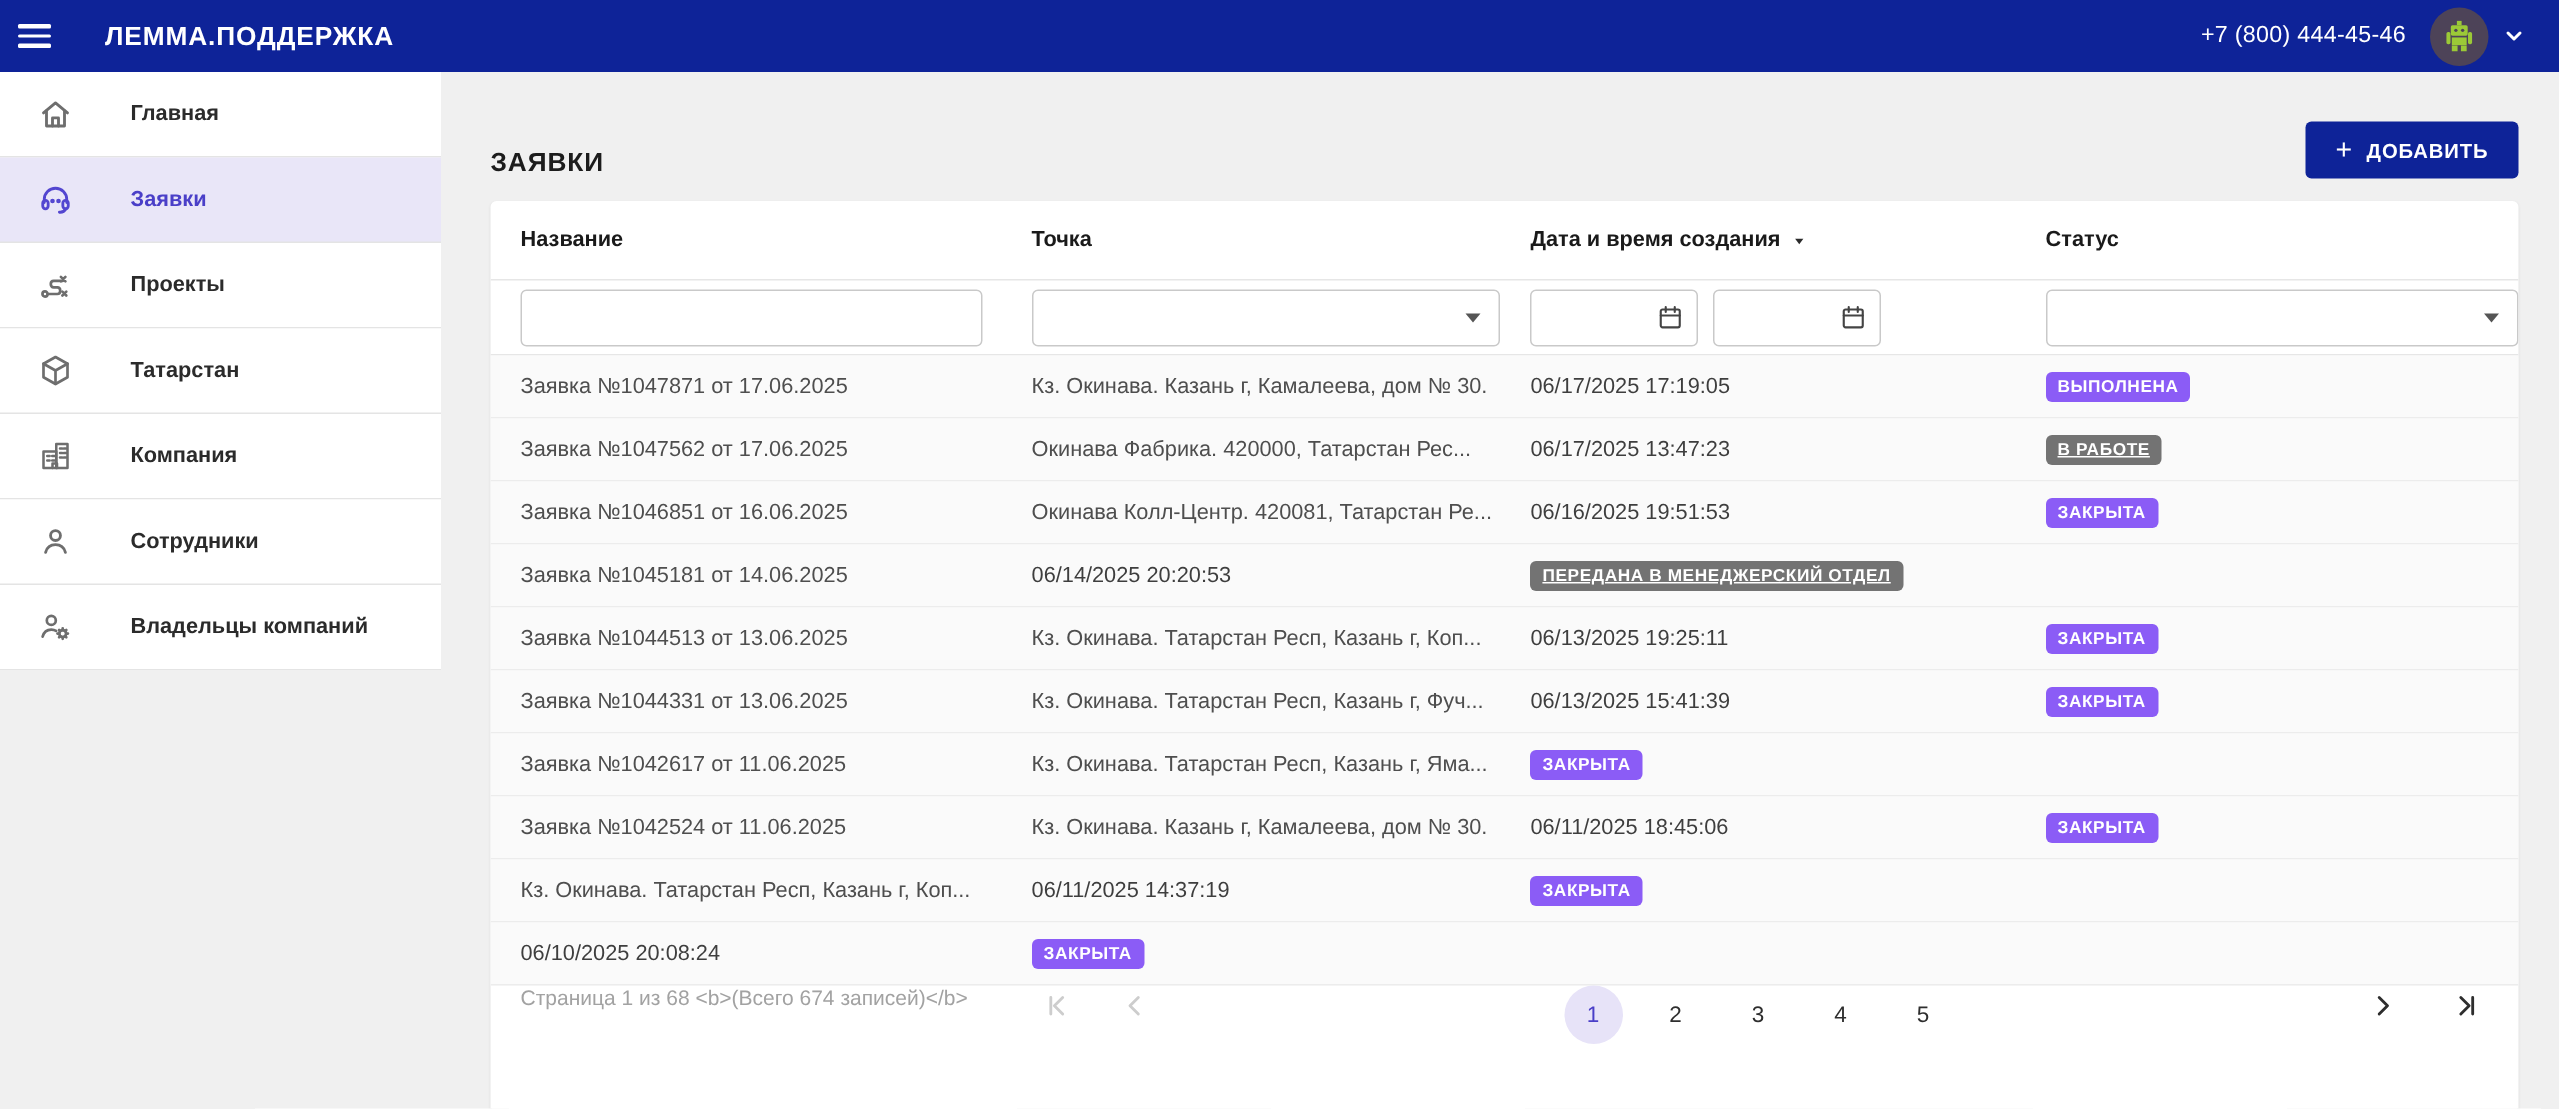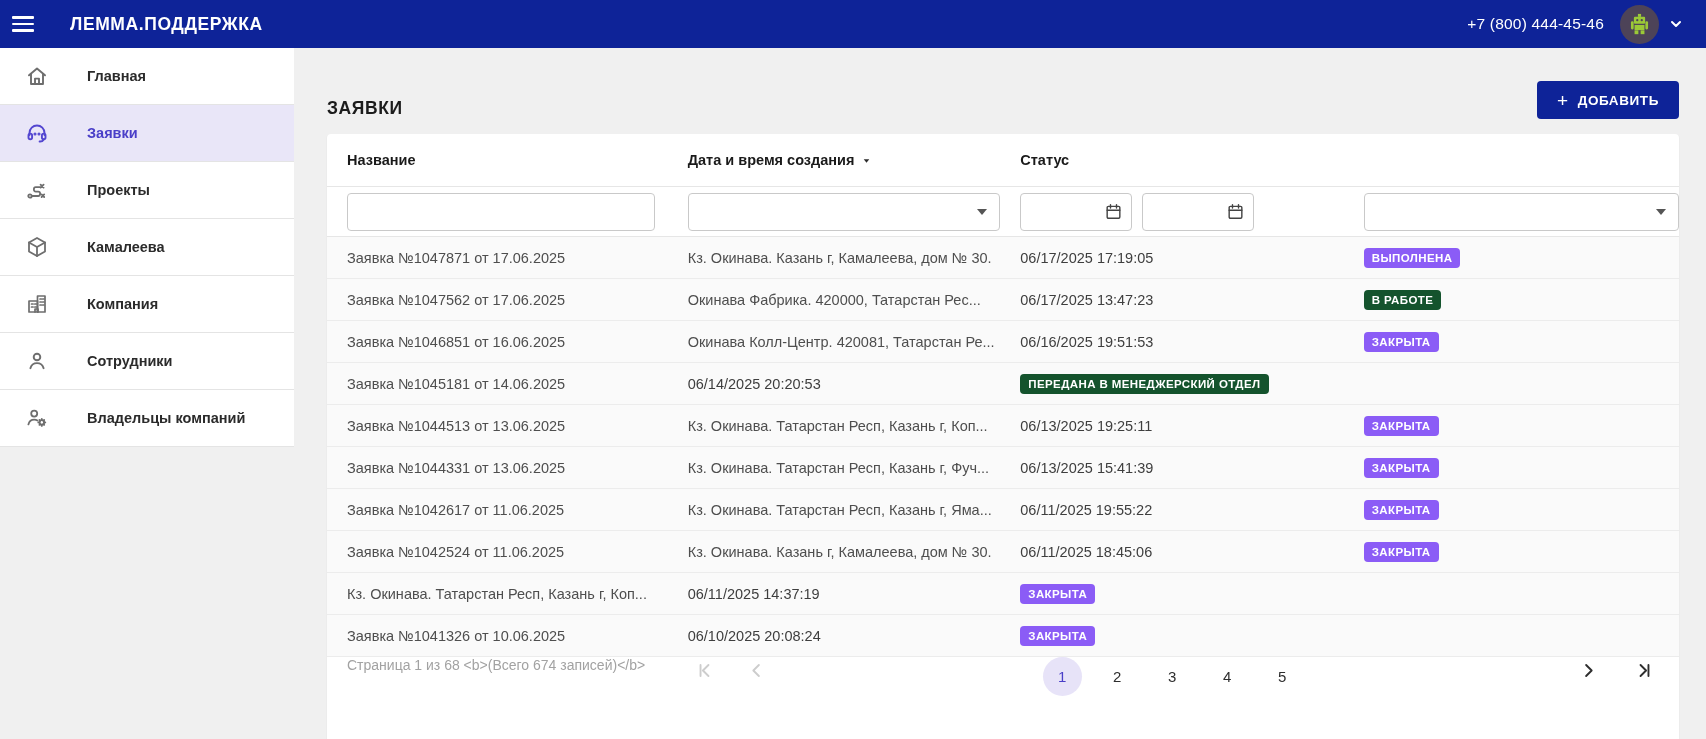--- a/index.html
+++ b/index.html
@@ -52,21 +52,21 @@
   .f-select.status { width:322px; }
   .caret-down { width:0; height:0; border-left:5px solid transparent; border-right:5px solid transparent; border-top:6px solid #555; }
   .f-date { width:112px; display:flex; align-items:center; justify-content:flex-end; padding-right:8px; cursor:pointer; }
   .cal-icon svg { width:19px; height:19px; display:block; color:#444; }
 
   .row { height:42px; background:#fafafa; border-bottom:1px solid #ececec; cursor:pointer; }
   .cell { font-size:14.5px; color:#4e4e4e; padding-left:20px; white-space:nowrap; overflow:hidden; }
   .cell.date { color:#3e3e3e; }
   .badge { display:inline-block; color:#fff; font-size:11.5px; font-weight:bold; letter-spacing:.4px; padding:4px 8px; border-radius:4px; white-space:nowrap; }
   .badge--green { background:#8b5cf6; }
-  .badge--navy  { background:#14532d; }
+  .badge--navy  { background:#737373;text-decoration:underline; }
 
   
   .tfoot { height:64px; display:flex; align-items:flex-start; padding:0 22px 0 20px; }
   .page-summary { font-size:14px; color:#a2a2a2; }
   .pg-icon { width:26px; height:26px; display:flex; align-items:center; justify-content:center; cursor:pointer; }
   .pg-icon svg { width:19px; height:19px; display:block; }
   .pg-icon.disabled { color:#cdcdcd; cursor:default; }
   .pg-icon.enabled { color:#2e2e2e; }
   .pg-first { margin-left:46px; } .pg-prev { margin-left:26px; }
   .pages { display:flex; align-items:center; gap:16px; margin:0 auto; }
@@ -150,21 +150,21 @@
       <span class="s-label">Проекты</span>
     </div>
 
     <div class="side-item">
       <span class="s-icon">
             <svg viewBox="0 0 24 24" fill="none" stroke="currentColor" stroke-width="1.8" stroke-linecap="round" stroke-linejoin="round">
               <path d="M12 3l8 4.5v9L12 21l-8-4.5v-9z"></path>
               <path d="M4 7.5l8 4.5 8-4.5M12 12v9"></path>
             </svg>
           </span>
-      <span class="s-label">Камалеева</span>
+      <span class="s-label">Татарстан</span>
     </div>
 
     <div class="side-item">
       <span class="s-icon">
             <svg viewBox="0 0 24 24" fill="none" stroke="currentColor" stroke-width="1.7" stroke-linejoin="round">
               <rect x="4" y="9" width="8.5" height="11"></rect>
               <rect x="12.5" y="4" width="7.5" height="16"></rect>
               <path d="M6.5 12h1.6M9.8 12h1.6M6.5 15h1.6M9.8 15h1.6M15 7h1.4M17.6 7h1.4M15 10h1.4M17.6 10h1.4M15 13h1.4M17.6 13h1.4M10 20v-3h3v3" stroke-linecap="round"></path>
             </svg>
           </span>
@@ -202,20 +202,23 @@
         <span class="plus">+</span>
         <span>ДОБАВИТЬ</span>
       </button>
     </div>
 
     <section class="card">
 
       <div class="tgrid thead">
         <div class="th">
             <span>Название</span>
+          </div>
+        <div class="th">
+            <span>Точка</span>
           </div>
         <div class="th">
           <span>Дата и время создания</span>
           <span class="sort-caret">
             <svg viewBox="0 0 24 24" fill="#2b2b2b">
                 <path d="M12 17l-6-8h12z"></path>
               </svg>
           </span>
         </div>
         <div class="th">
@@ -295,39 +298,37 @@
         <div class="tgrid row">
           <div class="cell name">Заявка №1044331 от 13.06.2025</div>
           <div class="cell point">Кз. Окинава. Татарстан Респ, Казань г, Фуч...</div>
           <div class="cell date">06/13/2025 15:41:39</div>
           <div class="cell"><span class="badge badge--green">ЗАКРЫТА</span></div>
         </div>
 
         <div class="tgrid row">
           <div class="cell name">Заявка №1042617 от 11.06.2025</div>
           <div class="cell point">Кз. Окинава. Татарстан Респ, Казань г, Яма...</div>
-          <div class="cell date">06/11/2025 19:55:22</div>
           <div class="cell"><span class="badge badge--green">ЗАКРЫТА</span></div>
         </div>
 
         <div class="tgrid row">
           <div class="cell name">Заявка №1042524 от 11.06.2025</div>
           <div class="cell point">Кз. Окинава. Казань г, Камалеева, дом № 30.</div>
           <div class="cell date">06/11/2025 18:45:06</div>
           <div class="cell"><span class="badge badge--green">ЗАКРЫТА</span></div>
         </div>
 
         <div class="tgrid row">
           <div class="cell point">Кз. Окинава. Татарстан Респ, Казань г, Коп...</div>
           <div class="cell date">06/11/2025 14:37:19</div>
           <div class="cell"><span class="badge badge--green">ЗАКРЫТА</span></div>
         </div>
 
         <div class="tgrid row">
-          <div class="cell name">Заявка №1041326 от 10.06.2025</div>
           <div class="cell date">06/10/2025 20:08:24</div>
           <div class="cell"><span class="badge badge--green">ЗАКРЫТА</span></div>
         </div>
       </div>
 
       <div class="tfoot">
         <span class="page-summary">Страница 1 из 68 &lt;b&gt;(Всего 674 записей)&lt;/b&gt;</span>
         <span class="pg-icon disabled pg-first">
           <svg viewBox="0 0 24 24" fill="none" stroke="currentColor" stroke-width="2.4" stroke-linecap="round" stroke-linejoin="round">
               <path d="M17 5l-7 7 7 7M7 5v14"></path>

